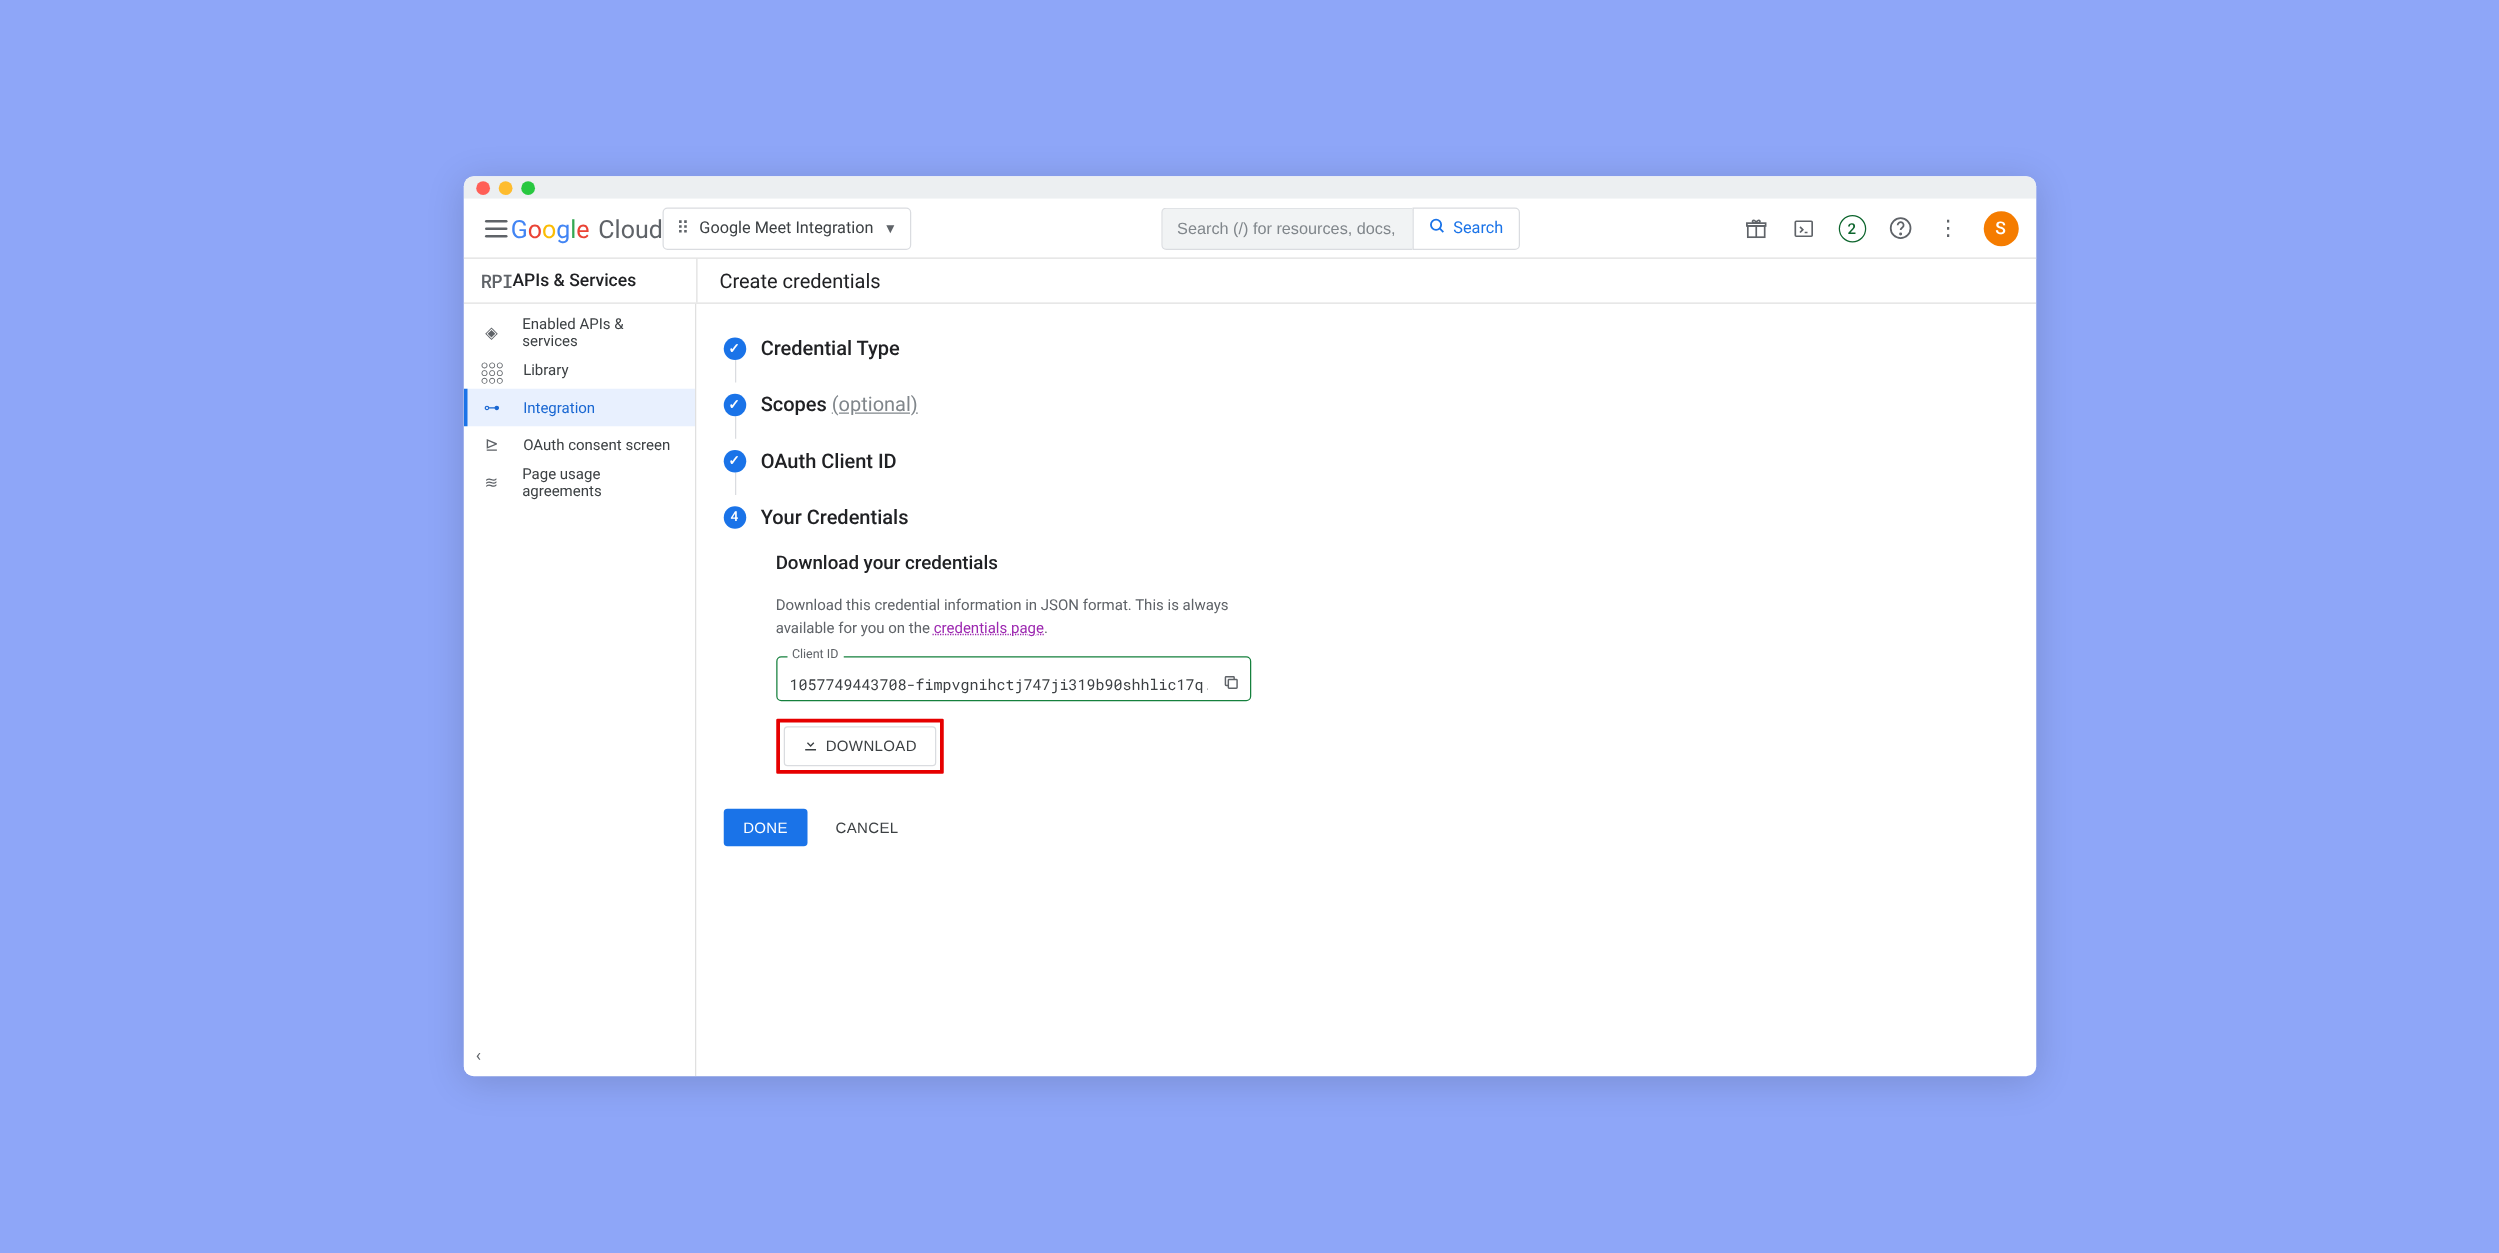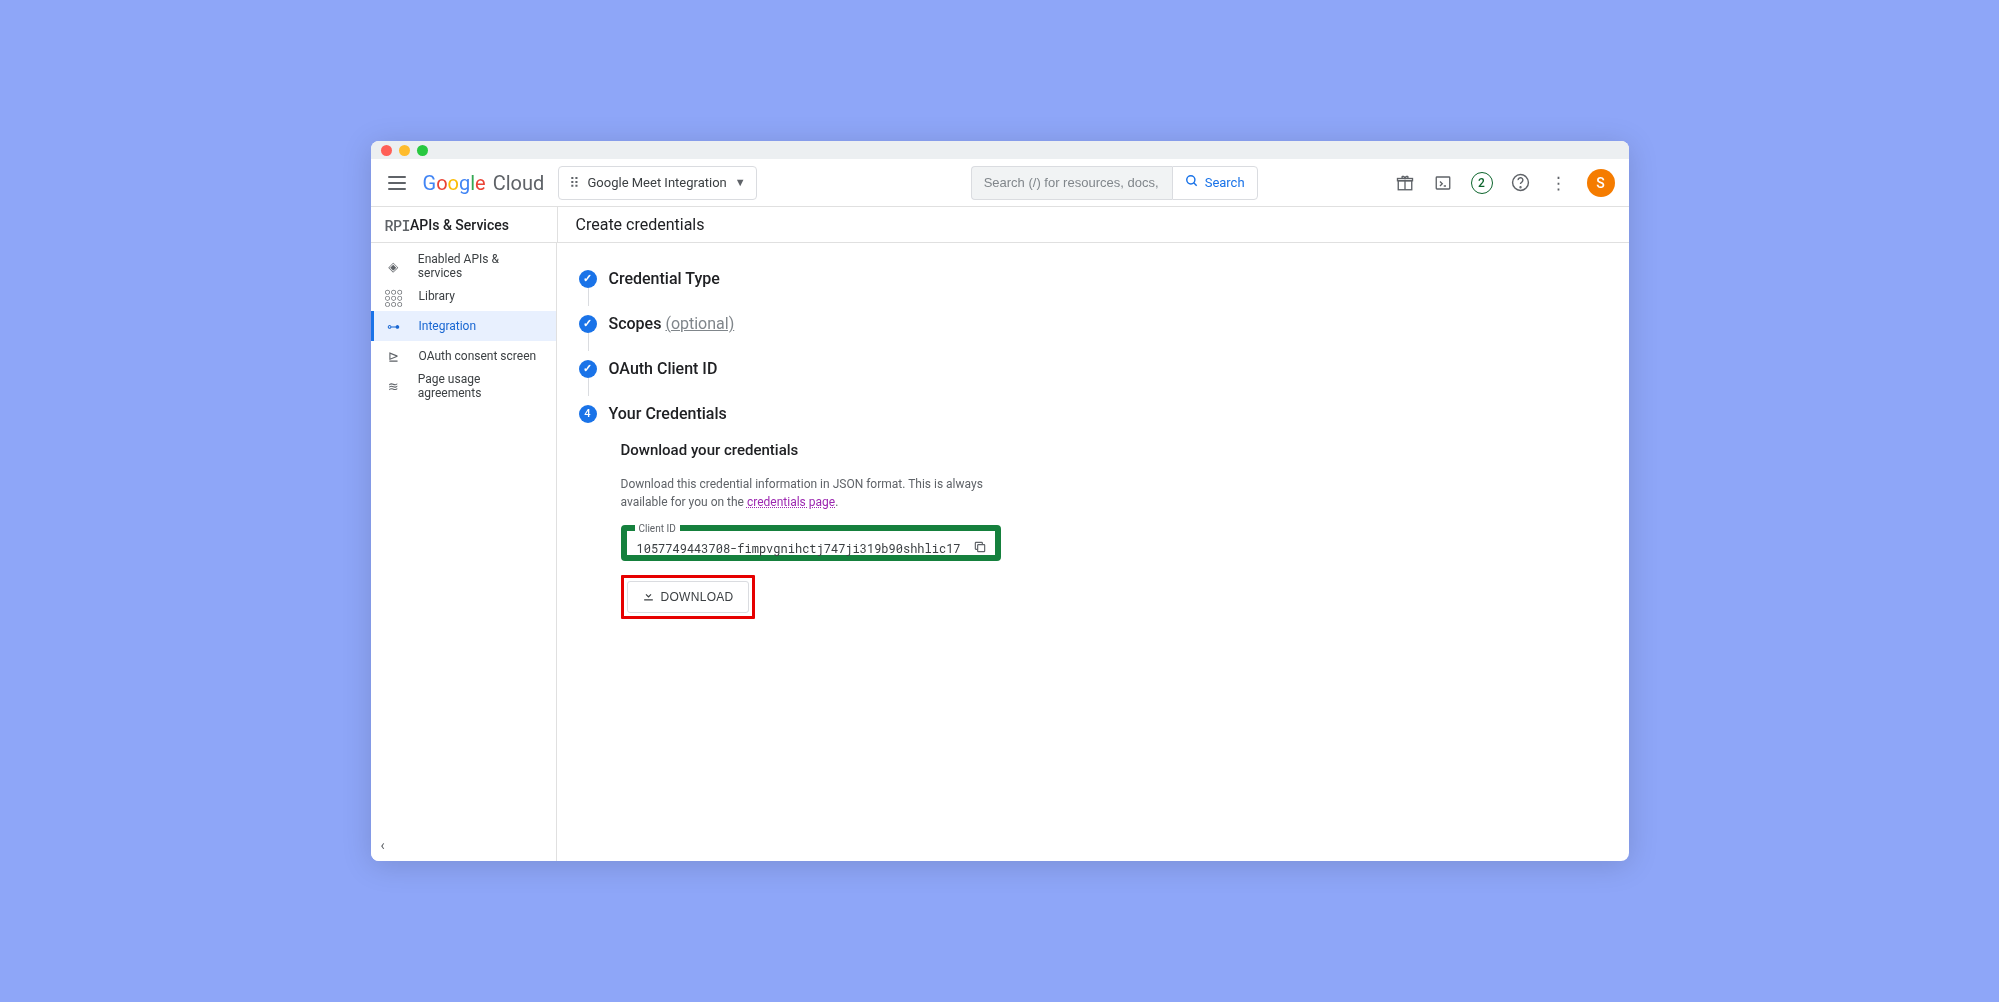--- a/index.html
+++ b/index.html
@@ -34,21 +34,20 @@
     .tdot.red { background: #ff5f57; }
     .tdot.yellow { background: #febc2e; }
     .tdot.green { background: #28c840; }
 
     .header {
       height: 48px;
       border-bottom: 1px solid #e0e0e0;
       display: flex;
       align-items: center;
       padding: 0 14px;
-      gap: 14px;
       background: #fff;
     }
     .hamburger {
       width: 24px; height: 24px;
       display: flex; flex-direction: column;
       justify-content: center; gap: 4px;
       cursor: pointer;
     }
     .hamburger span { height: 2px; background: #5f6368; border-radius: 1px; width: 18px; margin: 0 auto; }
     .logo { font-size: 20px; font-weight: 400; white-space: nowrap; }
@@ -181,21 +180,21 @@
     .step-optional { color: #80868b; font-weight: 400; text-decoration: underline; }
     .connector {
       width: 1px; height: 18px; background: #dadce0;
       margin-left: 9px;
     }
     .step-content { margin-left: 42px; margin-top: 18px; max-width: 380px; }
     .section-title { font-size: 15px; font-weight: 500; color: #202124; margin-bottom: 16px; }
     .desc { font-size: 12px; color: #5f6368; line-height: 1.5; margin-bottom: 14px; }
     .desc a { color: #9c27b0; text-decoration: underline dotted; }
     .field-wrap {
-      position: relative; border: 6px solid #15803d; border-radius: 4px;
+      position: relative; border: 1px solid #15803d; border-radius: 4px;
       height: 36px; display: flex; align-items: center;
       padding: 10px 34px 0 10px; margin-bottom: 14px;
     }
     .field-label {
       position: absolute; top: -8px; left: 8px; background: #fff;
       padding: 0 4px; font-size: 10px; color: #5f6368;
     }
     .field-value {
       font-family: 'Roboto Mono', monospace; font-size: 12px;
       color: #3c4043; white-space: nowrap; overflow: hidden;
@@ -383,15 +382,19 @@
             <span>
               <svg width="13" height="13" viewBox="0 0 24 24" fill="#3c4043">
                   <path d="M12 3v10l-4-4-1.4 1.4L12 16l5.4-5.6L16 9l-4 4V3h0zM4 19h16v2H4z"></path>
                 </svg>
             </span>
             <span>DOWNLOAD</span>
           </button>
         </div>
       </div>
 
+      <div class="action-row">
+        <button class="btn-primary">DONE</button>
+        <button class="btn-text">CANCEL</button>
+      </div>
     </div>
   </div>
 </div>
 
 </body></html>

